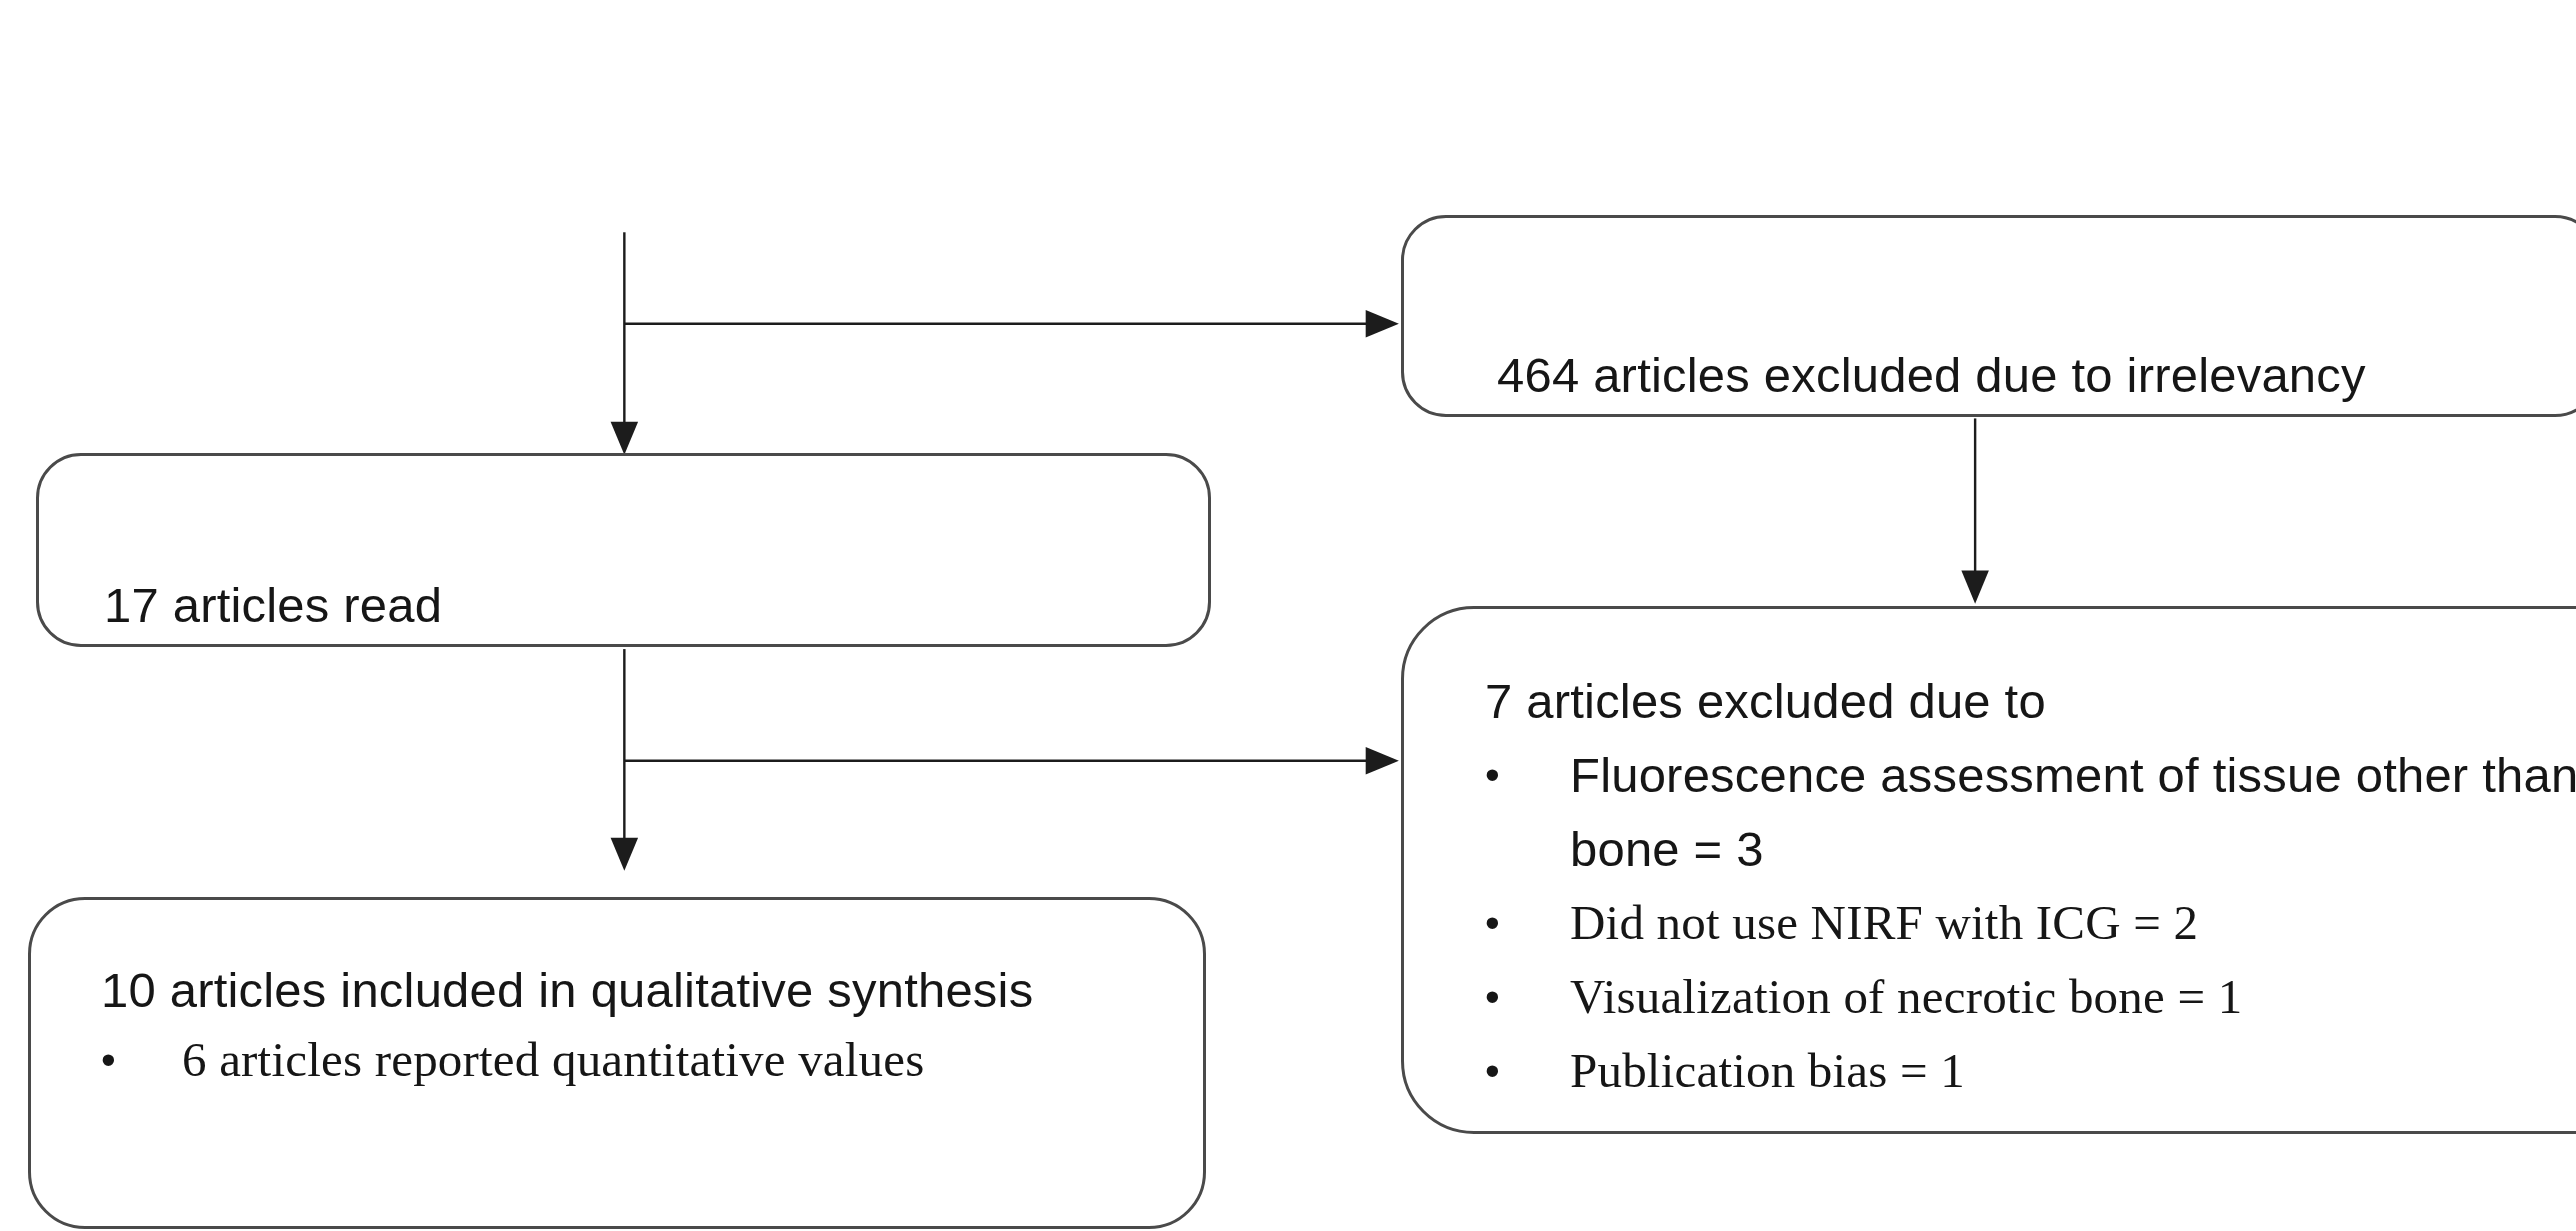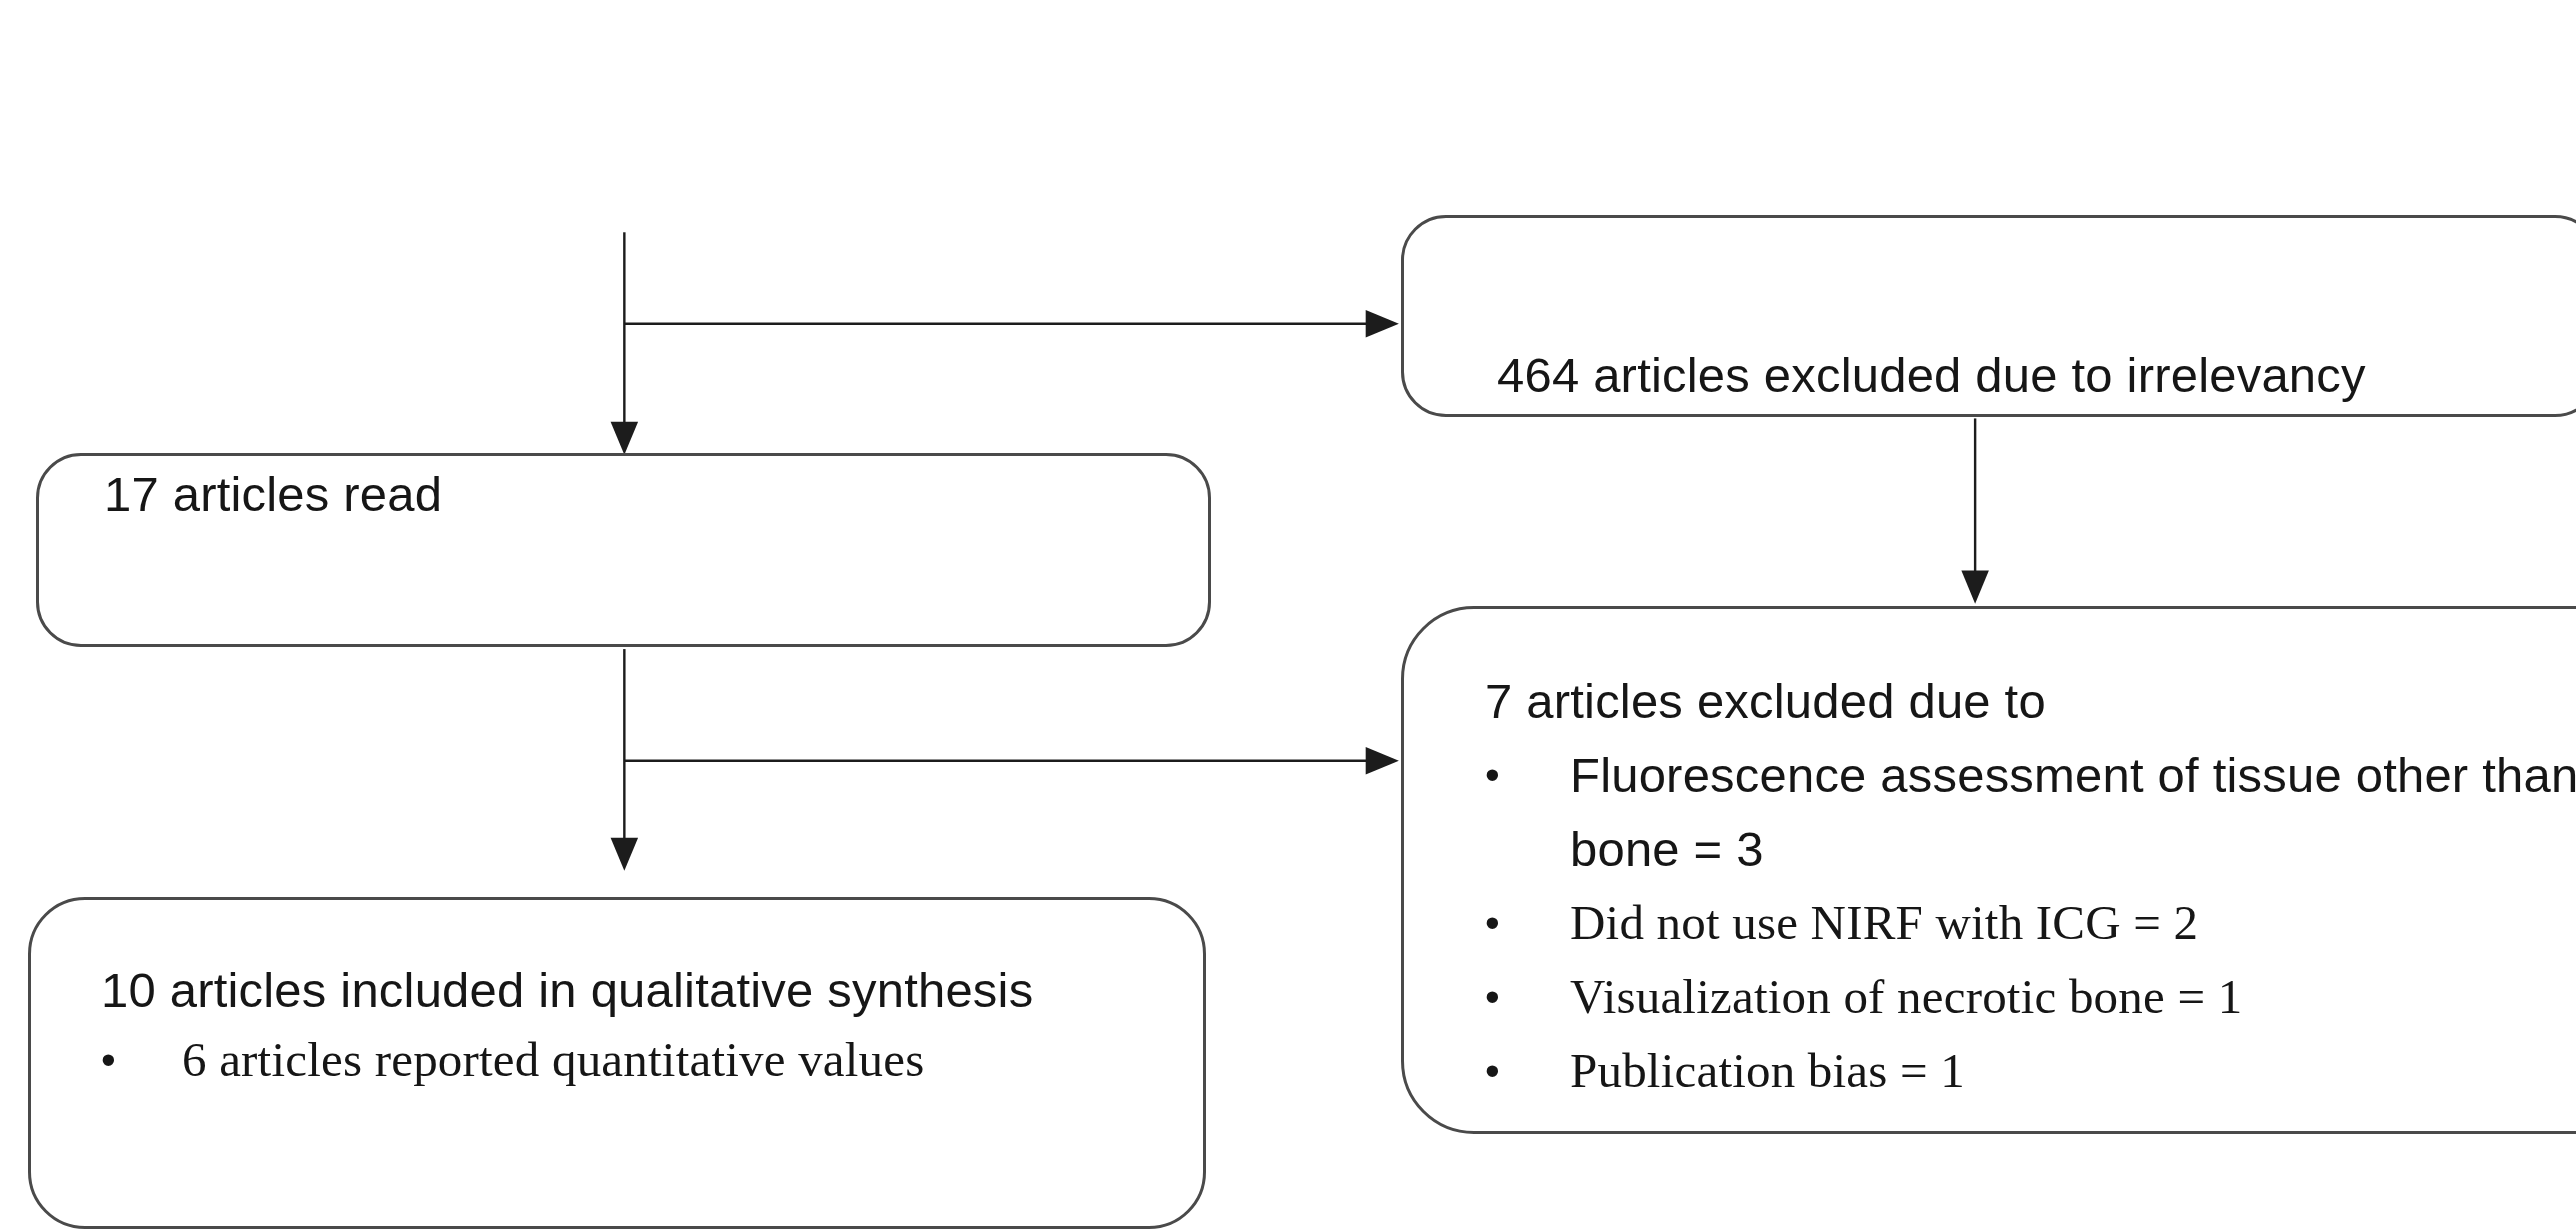--- a/index.html
+++ b/index.html
@@ -47,21 +47,21 @@
     left: 1401px; top: 215px; width: 1199px; height: 202px;
     border-radius: 45px;
     display: flex; align-items: flex-end;
     padding: 0 32px 0 93px;
     line-height: 77px;
   }
   
   .box-read {
     left: 36px; top: 453px; width: 1175px; height: 194px;
     border-radius: 45px;
-    display: flex; align-items: flex-start;
+    display: flex; align-items: flex-end;
     padding: 0 32px 0 65px;
     line-height: 77px;
   }
   
   .box-excluded-reasons {
     left: 1401px; top: 606px; width: 1297px; height: 528px;
     border-radius: 73px;
     padding: 55px 32px 0 81px;
     line-height: 74px;
   }

